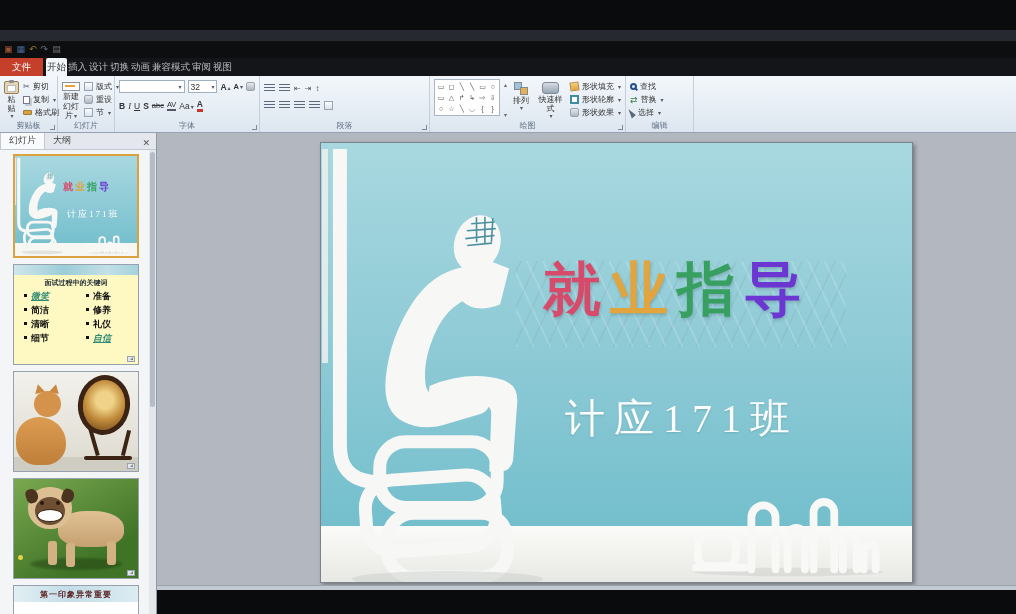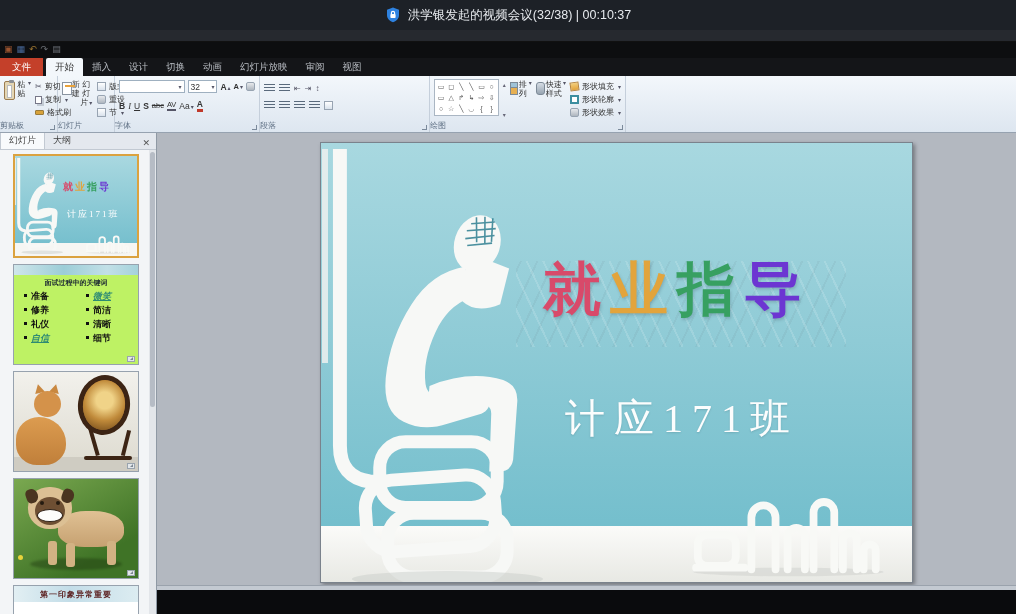--- a/index.html
+++ b/index.html
@@ -13,31 +13,31 @@
   .strip2{position:absolute;left:0;top:30px;width:100%;height:12px;background:#26292f;border-bottom:1px solid #111}
 
   
   .titlebar{position:absolute;left:0;top:42px;width:100%;height:16px;background:#0d0e10;color:#97999c}
   .qat{position:absolute;left:4px;top:2px;display:flex;gap:4px;font-size:9px;line-height:11px}
   .qat span{opacity:.75}
   .wtitle{position:absolute;left:0;right:0;top:3px;text-align:center;font-size:8px;color:#96989b;letter-spacing:.2px}
 
   
   .tabrow{position:absolute;left:0;top:58px;width:100%;height:18px;background:#141518;display:flex;align-items:center}
-  .tab{padding:3px 9px;font-size:9.5px;color:#b9bdc3;cursor:default}
+  .tab{padding:3px 1px;font-size:9.5px;color:#b9bdc3;cursor:default}
   .tab.file{background:#c4402a;color:#fff;padding:3px 12px;margin-right:3px}
   .tab.active{background:#f3f7fb;color:#333;border-radius:2px 2px 0 0}
 
   
   .ribbon{position:absolute;left:0;top:76px;width:100%;height:57px;
     background:linear-gradient(#f3f7fb,#dde6f0);border-bottom:1px solid #96a2b0;display:flex}
   .grp{position:relative;height:100%;border-right:1px solid #c5cfdb;padding:3px 4px 12px;display:flex;gap:4px}
-  .lbl{position:absolute;bottom:1px;left:0;right:0;font-size:8px;color:#607185}
+  .lbl{position:absolute;bottom:1px;left:0;right:0;text-align:center;font-size:8px;color:#607185}
   .launcher{position:absolute;bottom:2px;right:2px;width:5px;height:5px;border-right:1px solid #7b8a9b;border-bottom:1px solid #7b8a9b}
-  .bigbtn{width:31px;display:flex;align-items:flex-start;font-size:8px;color:#333;line-height:1.15;padding-top:1px;text-align:center}
+  .bigbtn{width:31px;display:flex;flex-direction:column;align-items:center;font-size:8px;color:#333;line-height:1.15;padding-top:1px;text-align:center}
   .col{display:flex;flex-direction:column;justify-content:flex-start;gap:2px;padding-top:2px}
   .minirow{display:flex;align-items:center;gap:3px;font-size:8px;color:#333;height:11px;white-space:nowrap}
   .dd{font-size:6px;color:#556;margin-left:1px}
   .mi-g{font-size:8px;color:#556}
   .dot{width:9px;height:9px;border:1px solid #98a4b2;background:linear-gradient(#fff,#d9e2ec);flex:0 0 auto}
   .dot.amber{background:linear-gradient(#f3cf7e,#e2a33c);border-color:#b4823a;transform:rotate(-8deg)}
   .dot.tealb{border:2px solid #3c8ea0;background:#fff}
   .dot.gray{background:linear-gradient(#e7e9ec,#aeb6bf);border-radius:2px}
   .mi-sq{width:7px;height:8px;border:1px solid #778;background:#fff;box-shadow:2px 2px 0 #c3cbd4;flex:0 0 auto}
   .mi-brush{width:9px;height:5px;background:#d8a23a;border:1px solid #9a7b3a;border-radius:1px;flex:0 0 auto}
@@ -82,21 +82,21 @@
 
   
   .t1{position:absolute;inset:0;background:linear-gradient(#a9d8e0,#6fbccb)}
   .t1floor{position:absolute;left:0;bottom:0;width:100%;height:13px;background:#f6f6f3}
   .t1fig{position:absolute;left:-2px;top:2px;width:52px;height:96px}
   .t1title{position:absolute;left:48px;top:24px;font-family:"Liberation Serif",serif;font-weight:bold;font-size:10px;letter-spacing:2px;white-space:nowrap}
   .t1sub{position:absolute;left:52px;top:52px;color:#fff;font-family:"Liberation Serif",serif;font-size:9px;letter-spacing:2px;white-space:nowrap}
   .t1tubes{position:absolute;right:3px;bottom:2px;width:52px;height:22px}
 
   
-  .t2{position:absolute;inset:0;background:#bef264}
+  .t2{position:absolute;inset:0;background:#fef9c3}
   .t2band{position:absolute;left:0;top:0;width:100%;height:10px;
     background:linear-gradient(90deg,#cfe6eb,#9ccdd7 40%,#c2e0e7 75%,#a5d2db)}
   .t2title{position:absolute;left:0;top:13px;width:100%;text-align:center;font-size:7px;font-weight:bold;color:#1d2a33;font-family:"Liberation Serif",serif;white-space:nowrap}
   .t2cols{position:absolute;left:10px;right:4px;top:24px;display:flex;gap:14px}
   .t2col{list-style:none;flex:1}
   .t2col li{font-size:9px;font-weight:bold;color:#111;font-family:"Liberation Serif",serif;line-height:14px;white-space:nowrap}
   .t2col li:before{content:"";display:inline-block;width:3px;height:3px;background:#111;margin-right:4px;vertical-align:2px}
   .t2col li.hl span{color:#2e8b74;text-decoration:underline;font-style:italic}
 
   
@@ -156,48 +156,40 @@
   
   .splitter{position:absolute;left:157px;right:0;top:585px;height:5px;background:#c3c9d1;border-top:1px solid #9aa2ac}
   .notes{position:absolute;left:157px;right:0;top:590px;bottom:0;background:#fdfdfd;border-top:1px solid #b7bcc2;
     font-size:9.5px;color:#4c4c4c;padding:4px 0 0 12px}
 </style>
 </head>
 <body>
 
 <div id="screen">
 
-  <div class="conf-bar">
-    <svg width="16" height="16" viewBox="0 0 16 16">
-      <path d="M8,0.5 L14,2.8 V8 c0,4 -3,6 -6,7.2 C5,14 2,12 2,8 V2.8 Z" fill="#2e82e0"></path>
-      <path d="M6.4,7 V5.9 a1.6,1.6 0 0 1 3.2,0 V7" stroke="#fff" stroke-width="1.2" fill="none"></path>
-      <rect x="5.4" y="7" width="5.2" height="4" rx="0.8" fill="#fff"></rect>
-    </svg>
-    <span>洪学银发起的视频会议(32/38) | 00:10:37</span>
-  </div>
   <div class="strip2"></div>
 
   <div class="titlebar">
     <div class="qat">
       <span style="color:#c96b3a">▣</span>
       <span style="color:#5a84c4">▦</span>
       <span style="color:#c9953a">↶</span>
       <span style="color:#8a8f96">↷</span>
       <span style="color:#8a8f96">▤</span>
     </div>
   </div>
 
   <div class="tabrow">
     <div class="tab file">文件</div>
     <div class="tab active">开始</div>
     <div class="tab">插入</div>
     <div class="tab">设计</div>
     <div class="tab">切换</div>
     <div class="tab">动画</div>
-    <div class="tab">幻灯片放映</div>
+    <div class="tab">兼容模式</div>
     <div class="tab">审阅</div>
     <div class="tab">视图</div>
   </div>
 
   <div class="ribbon">
 
     <div class="grp" style="width:58px">
       <div class="bigbtn">
         <div class="ic-paste"></div>
         <span>粘贴</span>
@@ -348,20 +340,39 @@
         <div class="minirow">
           <span class="dot gray"></span>
           <span>形状效果</span>
           <span class="dd">▾</span>
           </div>
       </div>
       <span class="lbl">绘图</span>
       <span class="launcher"></span>
     </div>
 
+    <div class="grp" style="width:68px">
+      <div class="col">
+        <div class="minirow">
+          <span class="mag"></span>
+          <span>查找</span>
+          </div>
+        <div class="minirow">
+          <span class="rep">⇄</span>
+          <span>替换</span>
+          <span class="dd">▾</span>
+          </div>
+        <div class="minirow">
+          <span class="cur"></span>
+          <span>选择</span>
+          <span class="dd">▾</span>
+          </div>
+      </div>
+      <span class="lbl">编辑</span>
+    </div>
   </div>
 
   <div class="leftpanel">
     <div class="ptabs">
       <span class="ptab active">幻灯片</span>
       <span class="ptab">大纲</span>
       <span class="pclose">✕</span>
     </div>
     <div class="thumbs">
 
@@ -378,30 +389,30 @@
             </svg>
         </div>
       </div>
 
       <div class="thumb">
         <div class="t2">
           <div class="t2band"></div>
           <div class="t2title">面试过程中的关键词</div>
           <div class="t2cols">
             <ul class="t2col">
+              <li class="hl"><span>微笑</span></li>
+              <li><span>简洁</span></li>
+              <li><span>清晰</span></li>
+              <li><span>细节</span></li>
+            </ul>
+            <ul class="t2col">
               <li><span>准备</span></li>
               <li><span>修养</span></li>
               <li><span>礼仪</span></li>
               <li class="hl"><span>自信</span></li>
-            </ul>
-            <ul class="t2col">
-              <li class="hl"><span>微笑</span></li>
-              <li><span>简洁</span></li>
-              <li><span>清晰</span></li>
-              <li><span>细节</span></li>
             </ul>
           </div>
           <span class="corner-ic"></span>
         </div>
       </div>
 
       <div class="thumb">
         <div class="t3">
           <div class="t3floor"></div>
           <div class="mstand ms1"></div>

